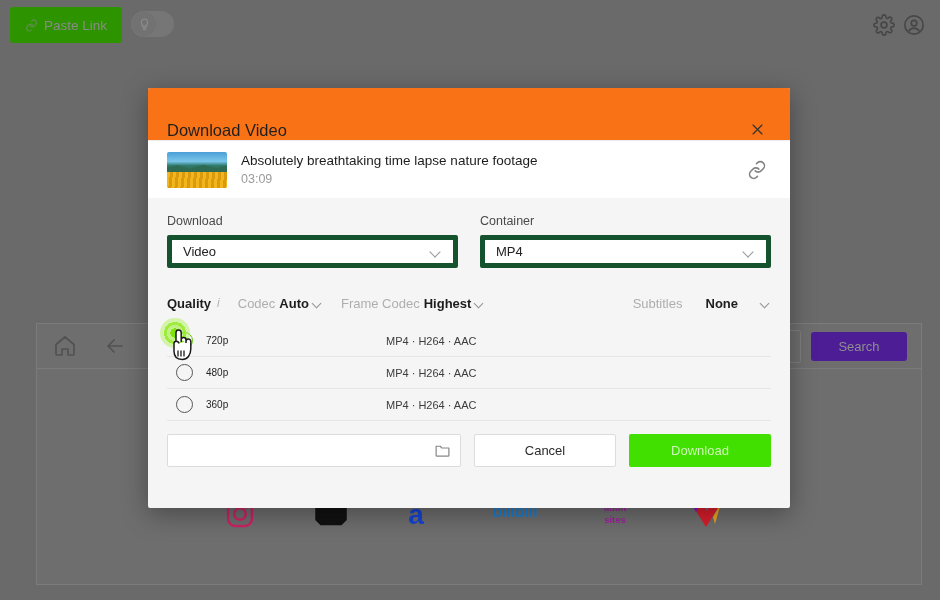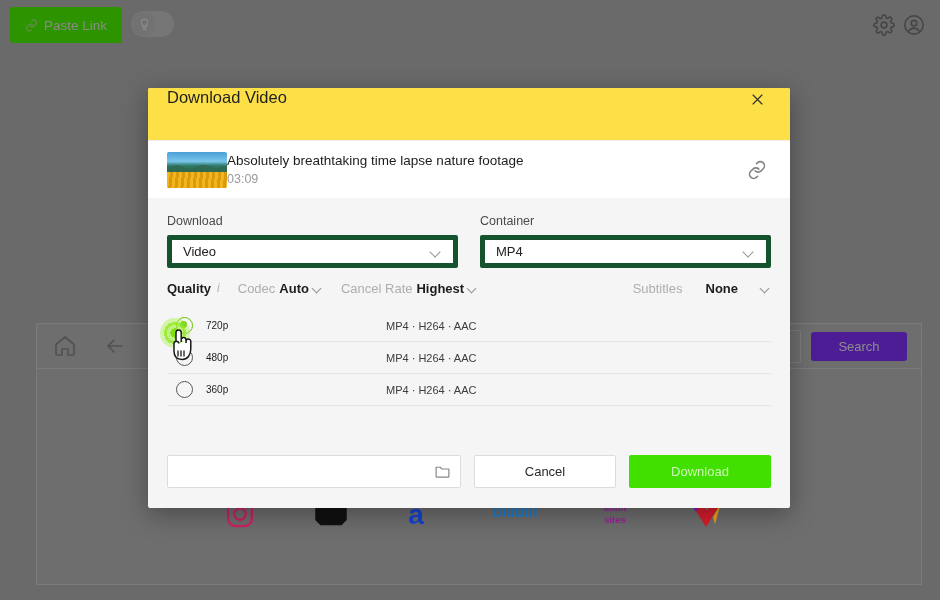--- a/index.html
+++ b/index.html
@@ -91,36 +91,36 @@
   
   #modal {
     position: absolute; left: 148px; top: 88px;
     width: 642px; height: 420px;
     background: #f5f5f5;
     border-radius: 2px;
     box-shadow: 0 6px 26px rgba(0,0,0,.34);
     overflow: hidden;
   }
   #modal-header {
-    height: 52px; background: #fde047;
-    display: flex; align-items: flex-start;
+    height: 52px; background: #f97316;
+    display: flex; align-items: flex-end;
     padding: 0 22px 0 19px;
   }
   #modal-title { font-size: 16.5px; color: #1f1f1f; flex: 1; }
   #close-btn {
     width: 22px; height: 22px; cursor: pointer;
     display: flex; align-items: center; justify-content: center;
     color: #333; font-size: 17px; line-height: 1;
   }
 
   #video-row {
     height: 58px; background: #ffffff;
     border-top: 1px solid #ededed;
     display: flex; align-items: center;
-    padding: 0 22px 0 19px; 
+    padding: 0 22px 0 19px; gap: 14px;
   }
   #thumb {
     width: 60px; height: 36px; flex: 0 0 60px;
     border-radius: 2px; overflow: hidden; position: relative;
     background: linear-gradient(#4a9fd8 0%, #79c6ea 26%, #2e7a6d 38%,
                                 #3d6f4a 50%, #e2a31c 66%, #f0bf2e 100%);
   }
   #thumb .ridge {
     position: absolute; left: 0; right: 0; top: 36%; height: 22%;
     background: #2f6b52;
@@ -152,21 +152,21 @@
   }
   .caret::before {
     content: ""; position: absolute; left: 0; top: 0;
     width: 7px; height: 7px;
     border-right: 1.4px solid #555; border-bottom: 1.4px solid #555;
     transform: rotate(45deg);
   }
 
   #option-row {
     display: flex; align-items: center;
-    margin-top: 10px; height: 20px;
+    margin-top: 25px; height: 20px;
   }
   .opt-group { display: flex; align-items: center; gap: 4px; margin-right: 18px; cursor: pointer; }
   .opt-name { font-size: 13px; color: #aeaeae; }
   .opt-name.active { color: #1d1d1d; font-weight: bold; }
   .opt-val { font-size: 13px; color: #1d1d1d; font-weight: bold; }
   .info-i {
     font-size: 12px; color: #b4b4b4; font-style: italic;
     margin-left: 2px; cursor: pointer;
   }
   .mini-caret { width: 10px; height: 6px; position: relative; opacity: .55; }
@@ -195,21 +195,21 @@
     content: ""; position: absolute; left: 3px; top: 3px;
     width: 7px; height: 7px; border-radius: 50%; background: #63c400;
   }
   .q-label { font-size: 10px; color: #1f1f1f; margin-left: 13px; width: 180px; }
   .q-codec { font-size: 11px; color: #3c3c3c; }
 
   
   #modal-footer {
     position: absolute; left: 0; right: 0; bottom: 0;
     height: 74px; padding: 0 19px;
-    display: flex; align-items: center; gap: 13px;
+    display: flex; align-items: flex-start; gap: 13px;
   }
   #path-input {
     flex: 1; height: 33px; background: #fff;
     border: 1px solid #dcdcdc; border-radius: 2px;
     display: flex; align-items: center; padding: 0 9px;
   }
   #path-text { flex: 1; font-size: 12.5px; color: #c2c2c2; }
   #folder-icon { width: 17px; height: 17px; cursor: pointer; opacity: .7; }
   #cancel-btn {
     width: 142px; height: 33px;
@@ -400,21 +400,21 @@
       <div class="opt-group">
         <span class="opt-name active">Quality</span>
         <span class="info-i">i</span>
       </div>
       <div class="opt-group">
         <span class="opt-name">Codec</span>
         <span class="opt-val">Auto</span>
         <span class="mini-caret"></span>
       </div>
       <div class="opt-group">
-        <span class="opt-name">Cancel Rate</span>
+        <span class="opt-name">Frame Codec</span>
         <span class="opt-val">Highest</span>
         <span class="mini-caret"></span>
       </div>
       <div class="opt-group" id="subtitles-group">
         <span class="opt-name">Subtitles</span>
         <span class="opt-val">None</span>
         <span class="mini-caret"></span>
       </div>
     </div>
 

